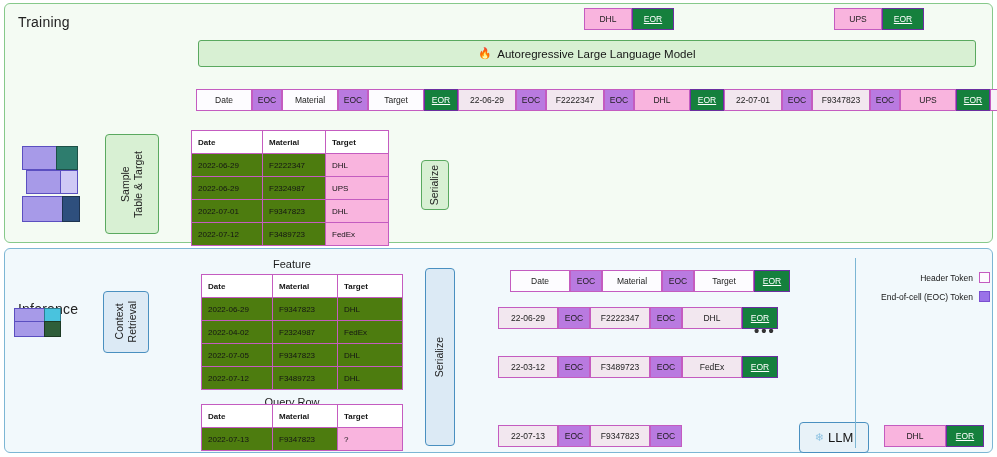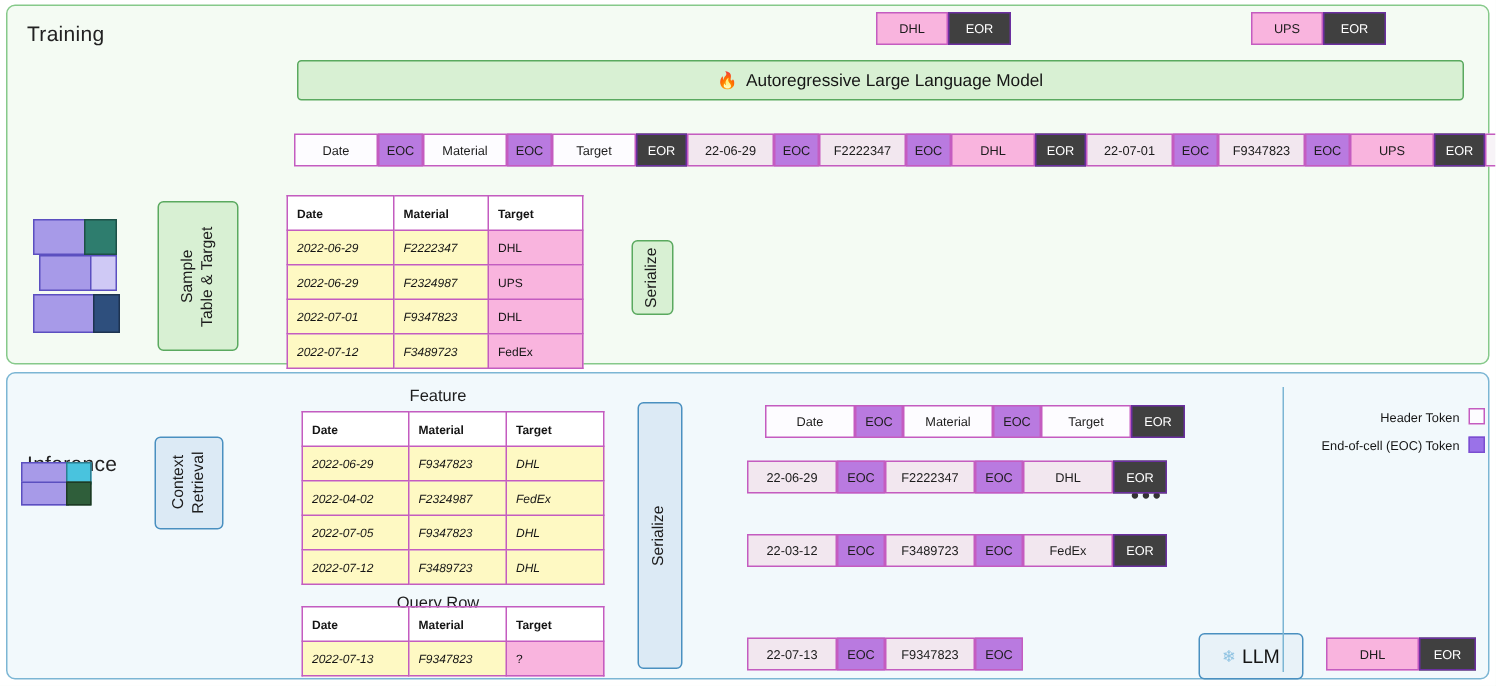--- a/index.html
+++ b/index.html
@@ -27,29 +27,29 @@
               font-size:11.5px;color:#151515;}
   #llm-banner .fire{margin-right:5px;font-size:11px;}
 
   
   .tok{position:absolute;box-sizing:border-box;height:22px;display:flex;align-items:center;justify-content:center;
        font-size:8.5px;color:#1c1c1c;border:1.3px solid #c45cc0;white-space:nowrap;}
   .t-header{background:#fdfcff;}
   .t-feature{background:#f2e7ef;}
   .t-target{background:#f9b4de;}
   .t-eoc{background:#b97ae0;}
-  .t-eor{background:#404040;color:#ffffff;border-color:#6b2fa0;}
+  .t-eor{background:#15803d;color:#ffffff;border-color:#6b2fa0;text-decoration:underline;}
   .t-ell{background:#f7f3f7;color:#555;letter-spacing:1px;}
 
   
   .tbl{position:absolute;border-collapse:collapse;font-size:8px;color:#141414;}
   .tbl td,.tbl th{border:1.2px solid #c45cc0;padding:0;height:22px;text-align:left;font-weight:normal;}
   .tbl .pad{padding-left:6px;}
   .tbl thead th{background:#ffffff;font-weight:bold;font-size:8px;}
-  .cell-f{background:#fef9c3;font-style:italic;}
+  .cell-f{background:#4d7c0f;}
   .cell-t{background:#f9b4de;}
   .tbl-cap{position:absolute;font-size:11px;color:#1d1d1d;text-align:center;}
 
   
   .thumb{position:absolute;}
   .thumb i{position:absolute;display:block;}
 
   
   #wires{position:absolute;left:0;top:0;width:997px;height:457px;pointer-events:none;}
 

